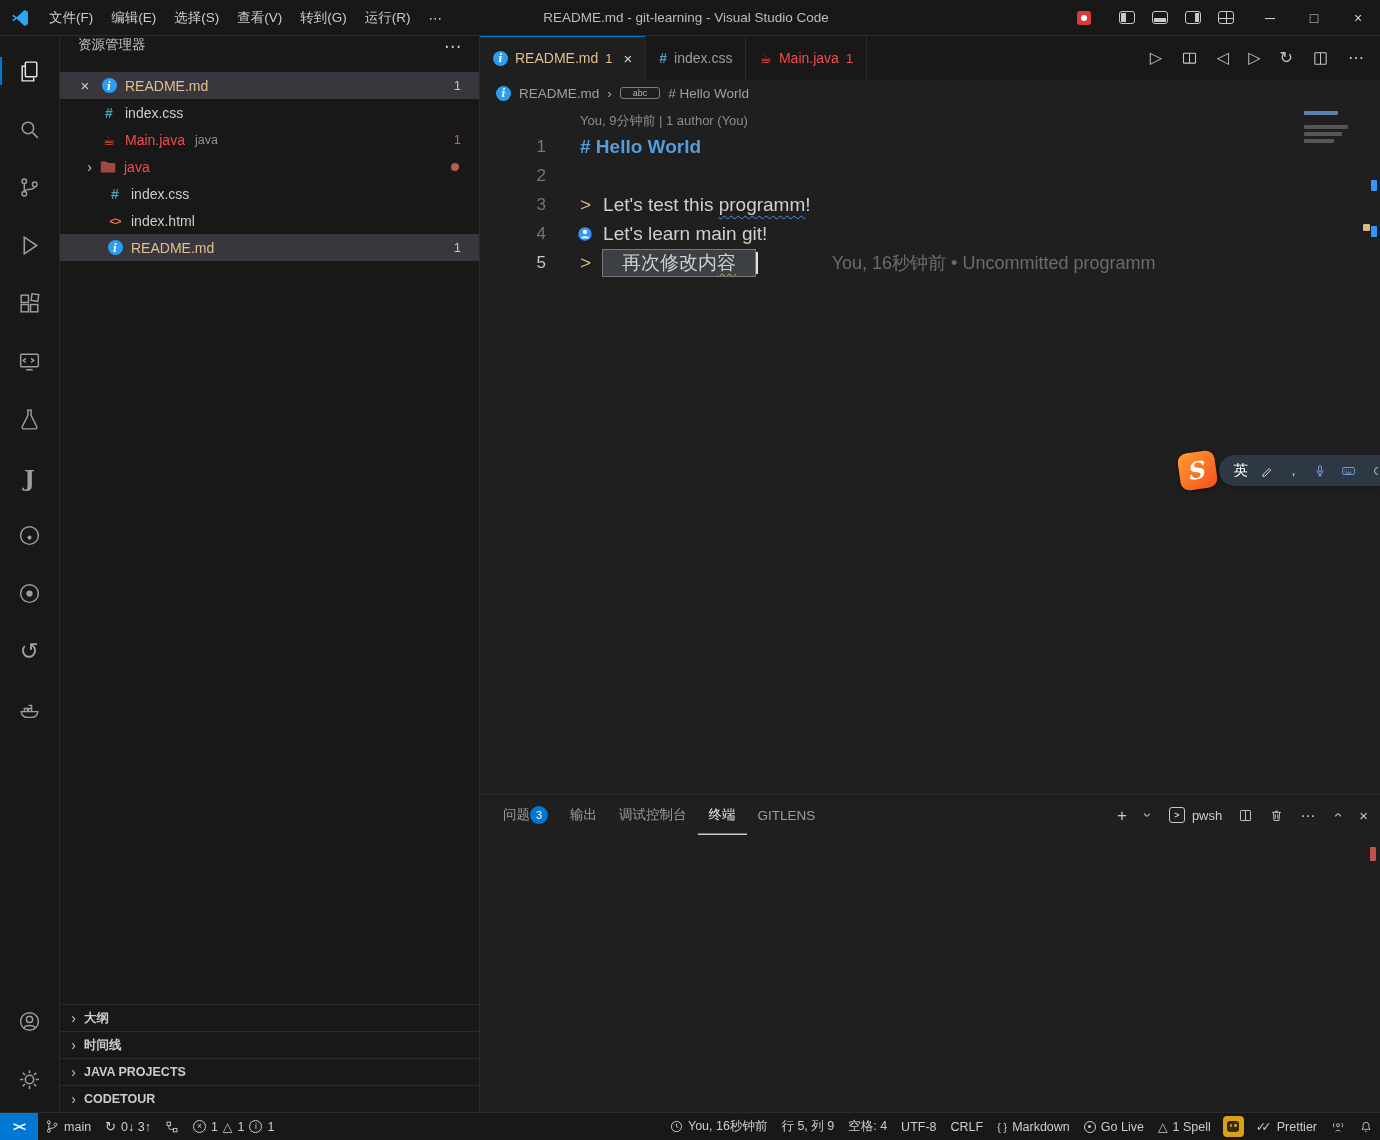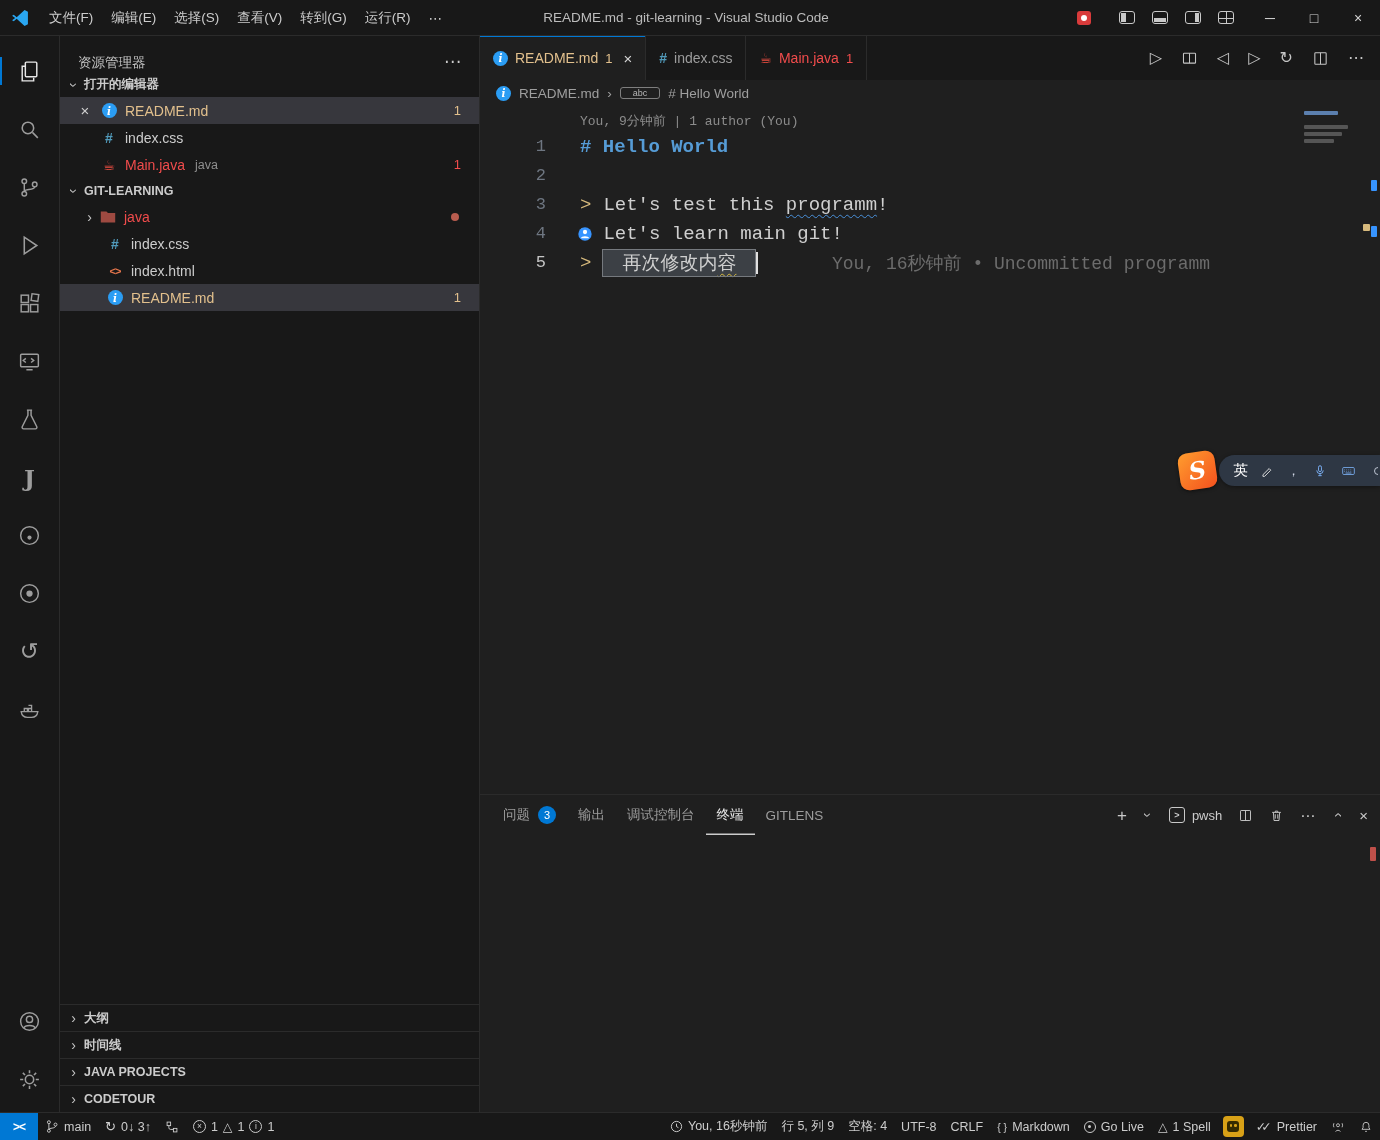--- a/index.html
+++ b/index.html
@@ -31,21 +31,21 @@
   .activitybar {width:60px;background:#181818;border-right:1px solid #2b2b2b;display:flex;flex-direction:column;align-items:center;padding-top:6px;flex-shrink:0}
   .ab-item {width:60px;height:58px;display:flex;align-items:center;justify-content:center;color:#9d9d9d;position:relative}
   .ab-item.active {color:#e7e7e7}
   .ab-item.active::before {content:"";position:absolute;left:0;top:15px;bottom:15px;width:2px;background:#0078d4}
   .ab-item svg {width:25px;height:25px}
   .ab-glyph {font-size:23px;line-height:1}
   .ab-bottom {margin-top:auto;display:flex;flex-direction:column;align-items:center;padding-bottom:4px}
 
   
   .sidebar {width:420px;background:#181818;border-right:1px solid #2b2b2b;display:flex;flex-direction:column;font-size:14px;flex-shrink:0}
-  .side-header {height:36px;display:flex;align-items:flex-end;padding:0 12px 0 18px;color:#c5c5c5;font-size:13.5px;flex-shrink:0}
+  .side-header {height:36px;display:flex;align-items:flex-start;padding:0 12px 0 18px;color:#c5c5c5;font-size:13.5px;flex-shrink:0}
   .side-more {margin-left:auto;font-size:17px;color:#ccc;padding:0 6px}
   .sect-h {height:25px;display:flex;align-items:center;gap:3px;padding-left:6px;color:#ccc;font-weight:700;font-size:12.5px;flex-shrink:0}
   .chev {display:inline-block;width:15px;text-align:center;color:#c5c5c5;font-size:14px;font-weight:400}
   .chev.down {transform:rotate(90deg)}
   .row {height:27px;display:flex;align-items:center;flex-shrink:0}
   .sel {background:#37373d}
   .oe-row {padding-left:12px}
   .slot {width:26px;display:flex;align-items:center;justify-content:center;color:#d0d0d0;font-size:15px}
   .fi {width:22px;display:flex;align-items:center;justify-content:center;margin-right:5px;flex-shrink:0}
   .readme-ico {width:15px;height:15px;border-radius:50%;background:#2b9df4;color:#fff;font-size:10.5px;font-weight:700;font-style:italic;display:inline-flex;align-items:center;justify-content:center;font-family:"DejaVu Serif",serif}
@@ -71,42 +71,42 @@
   .tab {display:flex;align-items:center;gap:7px;padding:0 13px;font-size:14px;color:#9d9d9d;border-right:1px solid #2b2b2b;background:#181818}
   .tab.active {background:#1f1f1f;color:#ccc;box-shadow:inset 0 1px 0 #0078d4}
   .tclose {margin-left:4px;color:#d6d6d6;font-size:15px}
   .tbadge {font-size:13px}
   .tab-rest {flex:1}
   .eactions {display:flex;align-items:center;gap:19px;padding:0 16px;color:#c5c5c5}
   .ea-glyph {font-size:16px;line-height:1}
   .breadcrumb {height:26px;display:flex;align-items:center;gap:8px;padding-left:16px;font-size:13.5px;color:#9f9f9f;flex-shrink:0}
   .abc-badge {font-size:9px;border:1px solid #7e7e7e;border-radius:3px;padding:0 12px;color:#b5b5b5}
 
-  .code-area {flex:1;position:relative;font-family:Liberation Mono, monospace;overflow:hidden;min-height:0}
+  .code-area {flex:1;position:relative;font-family:Liberation Sans, sans-serif;overflow:hidden;min-height:0}
   .codelens {height:26px;display:flex;align-items:flex-end;padding:0 0 2px 100px;color:#8c8c8c;font-size:13px}
   .cl {height:29px;display:flex;align-items:center}
   .gut {width:100px;padding-right:34px;text-align:right;font-size:17px;color:#6e7681;flex-shrink:0}
   .cl.cur .gut {color:#c6c6c6}
   .ct {font-size:19px;color:#cfcfcf;white-space:pre;display:flex;align-items:center;position:relative}
   .h1 {color:#569cd6;font-weight:700}
   .q {color:#d7ba7d;margin-right:12px;position:relative}
   .sp-info {text-decoration:underline wavy #4a90d9 1px;text-underline-offset:4px}
   .sel-box {background:#3c4045;outline:1px solid #75797e;padding:0 19px;display:inline-flex}
   .sp-warn {text-decoration:underline wavy #d7ba3d 1px;text-underline-offset:4px}
   .cursor-bar {width:1.6px;height:22px;background:#e0e0e0;margin-left:1px}
   .inline-blame {margin-left:74px;color:#6c6c6c;font-size:18px}
   .commit-ico {position:absolute;left:-3px;top:50%;transform:translateY(-50%)}
   .minimap {position:absolute;top:5px;right:16px;width:60px}
   .mm-bar {height:4px;border-radius:1px;background:#555;margin-bottom:3px}
   .rmark {position:absolute;border-radius:1px}
 
   
   .panel {height:318px;border-top:1px solid #2b2b2b;display:flex;flex-direction:column;position:relative;background:#1f1f1f;flex-shrink:0}
   .ptabs {height:40px;display:flex;align-items:center;padding:0 12px;flex-shrink:0}
-  .ptab {height:100%;display:flex;align-items:center;gap:8px;padding:0 11px;color:#9d9d9d;font-size:13.5px}
+  .ptab {height:100%;display:flex;align-items:center;padding:0 11px;color:#9d9d9d;font-size:13.5px}
   .ptab.active {color:#e7e7e7;box-shadow:inset 0 -1.5px 0 #cccccc}
   .pbadge {min-width:18px;height:18px;border-radius:9px;background:#0078d4;color:#fff;font-size:11px;display:flex;align-items:center;justify-content:center;padding:0 4px}
   .pactions {margin-left:auto;display:flex;align-items:center;gap:16px;color:#c9c9c9}
   .pa-glyph {font-size:15px;line-height:1}
   .pwsh {display:flex;align-items:center;gap:7px;font-size:13px;color:#ccc}
   .pwsh-ico {width:16px;height:16px;border:1px solid #c9c9c9;border-radius:3px;font-size:9px;display:flex;align-items:center;justify-content:center;font-weight:700}
   .term {padding:16px 0 0 10px;display:flex;align-items:center;font-family:"DejaVu Sans Mono",monospace;font-size:17px;color:#dcdcdc}
   .term-dec {width:10px;height:10px;border:1.5px solid #5f6a79;border-radius:50%;margin-right:11px;flex-shrink:0}
   .term-cursor {width:10px;height:20px;border:1px solid #c9c9c9;margin-left:9px}
 
@@ -253,24 +253,20 @@
         </div>
       </div>
     </div>
 
     <div class="sidebar">
       <div class="side-header">
         <span>资源管理器</span>
         <span class="side-more">⋯</span>
       </div>
 
-      <div class="sect-h">
-        <span class="chev down">›</span>
-        <span>打开的编辑器</span>
-      </div>
       <div class="row oe-row sel">
         <span class="slot">×</span>
         <span class="fi">
             <span class="readme-ico">i</span>
           </span>
         <span class="lbl mod">README.md</span>
         <span class="badge mod">1</span>
       </div>
       <div class="row oe-row">
         <span class="slot"></span>
@@ -278,24 +274,20 @@
         <span class="lbl">index.css</span>
       </div>
       <div class="row oe-row">
         <span class="slot"></span>
         <span class="fi java-ico">☕</span>
         <span class="lbl err">Main.java</span>
         <span class="suffix">java</span>
         <span class="badge err">1</span>
       </div>
 
-      <div class="sect-h">
-        <span class="chev down">›</span>
-        <span>GIT-LEARNING</span>
-      </div>
       <div class="row tree-folder">
         <span class="chev">›</span>
         <span class="fi">
           <svg width="16" height="14" viewBox="0 0 20 16">
               <path d="M1 1h7l2 2h9v12H1z" fill="#9e4a41"></path>
             </svg>
         </span>
         <span class="lbl err">java</span>
         <span class="dot"></span>
       </div>

